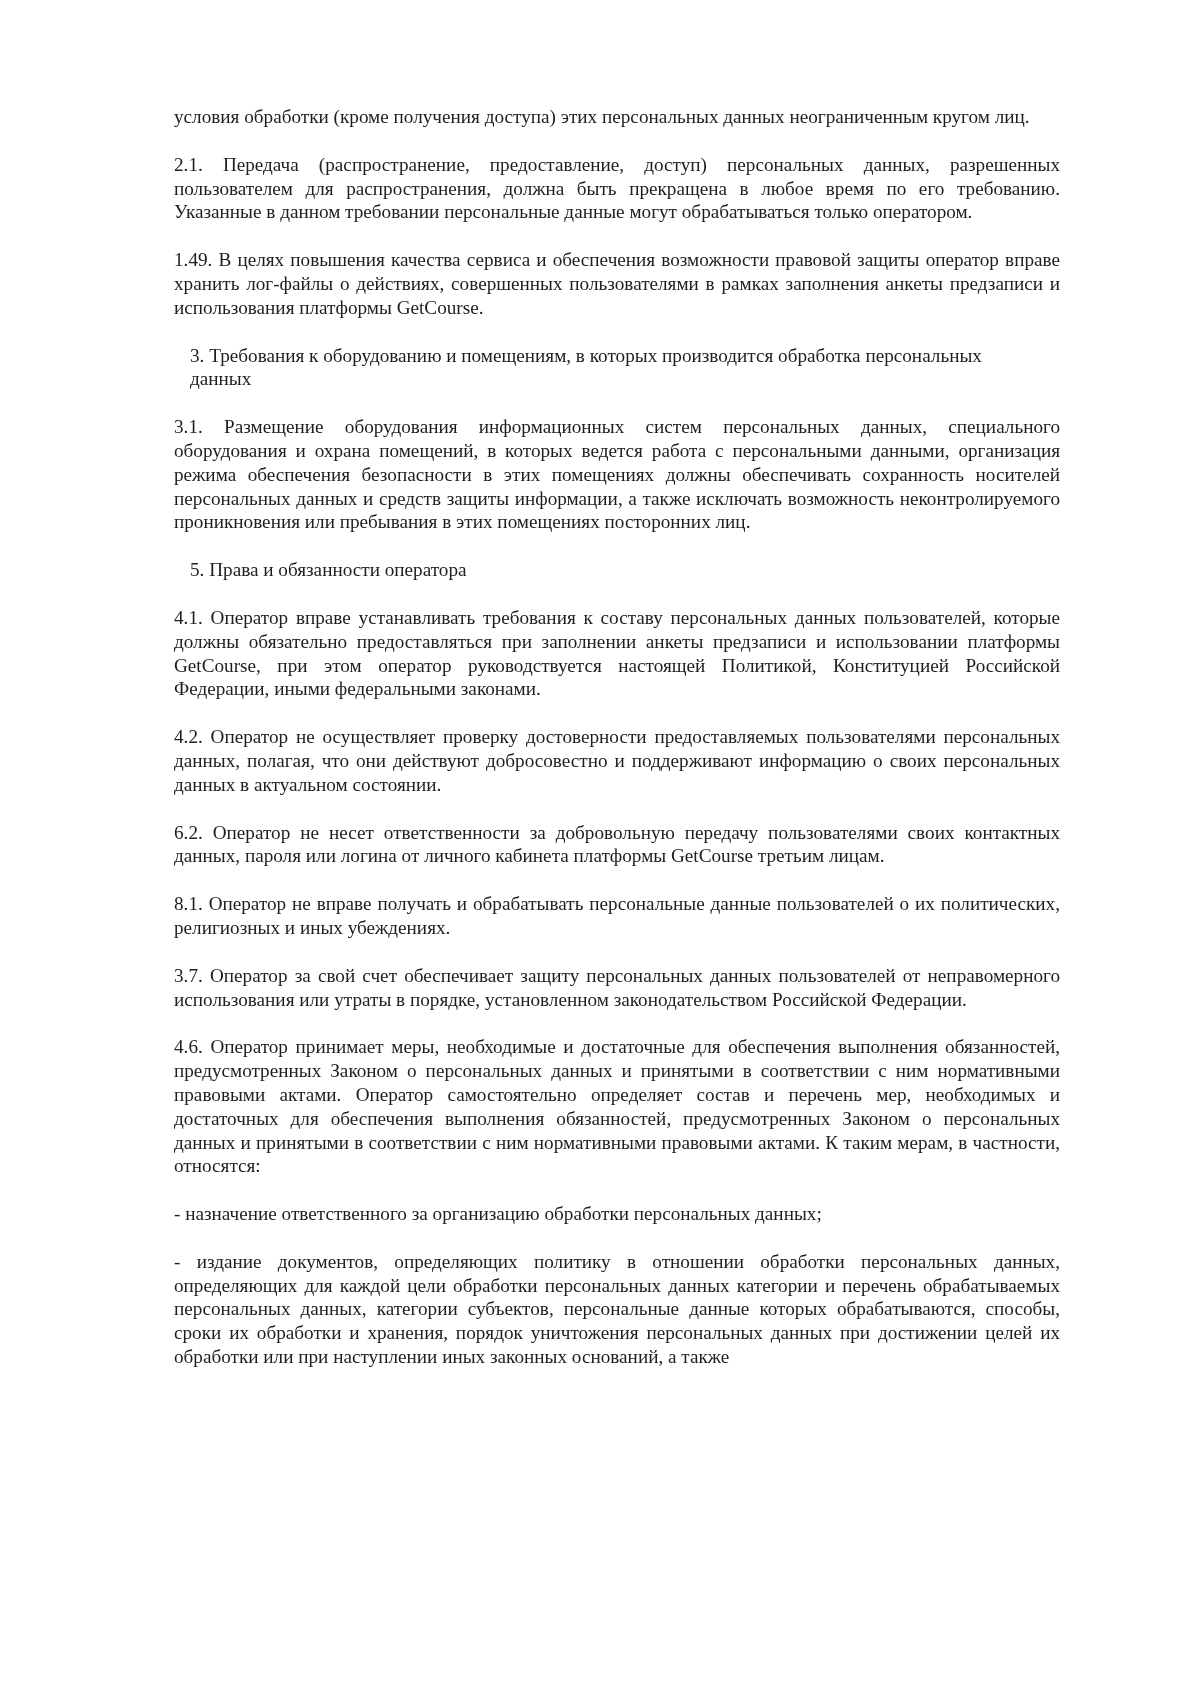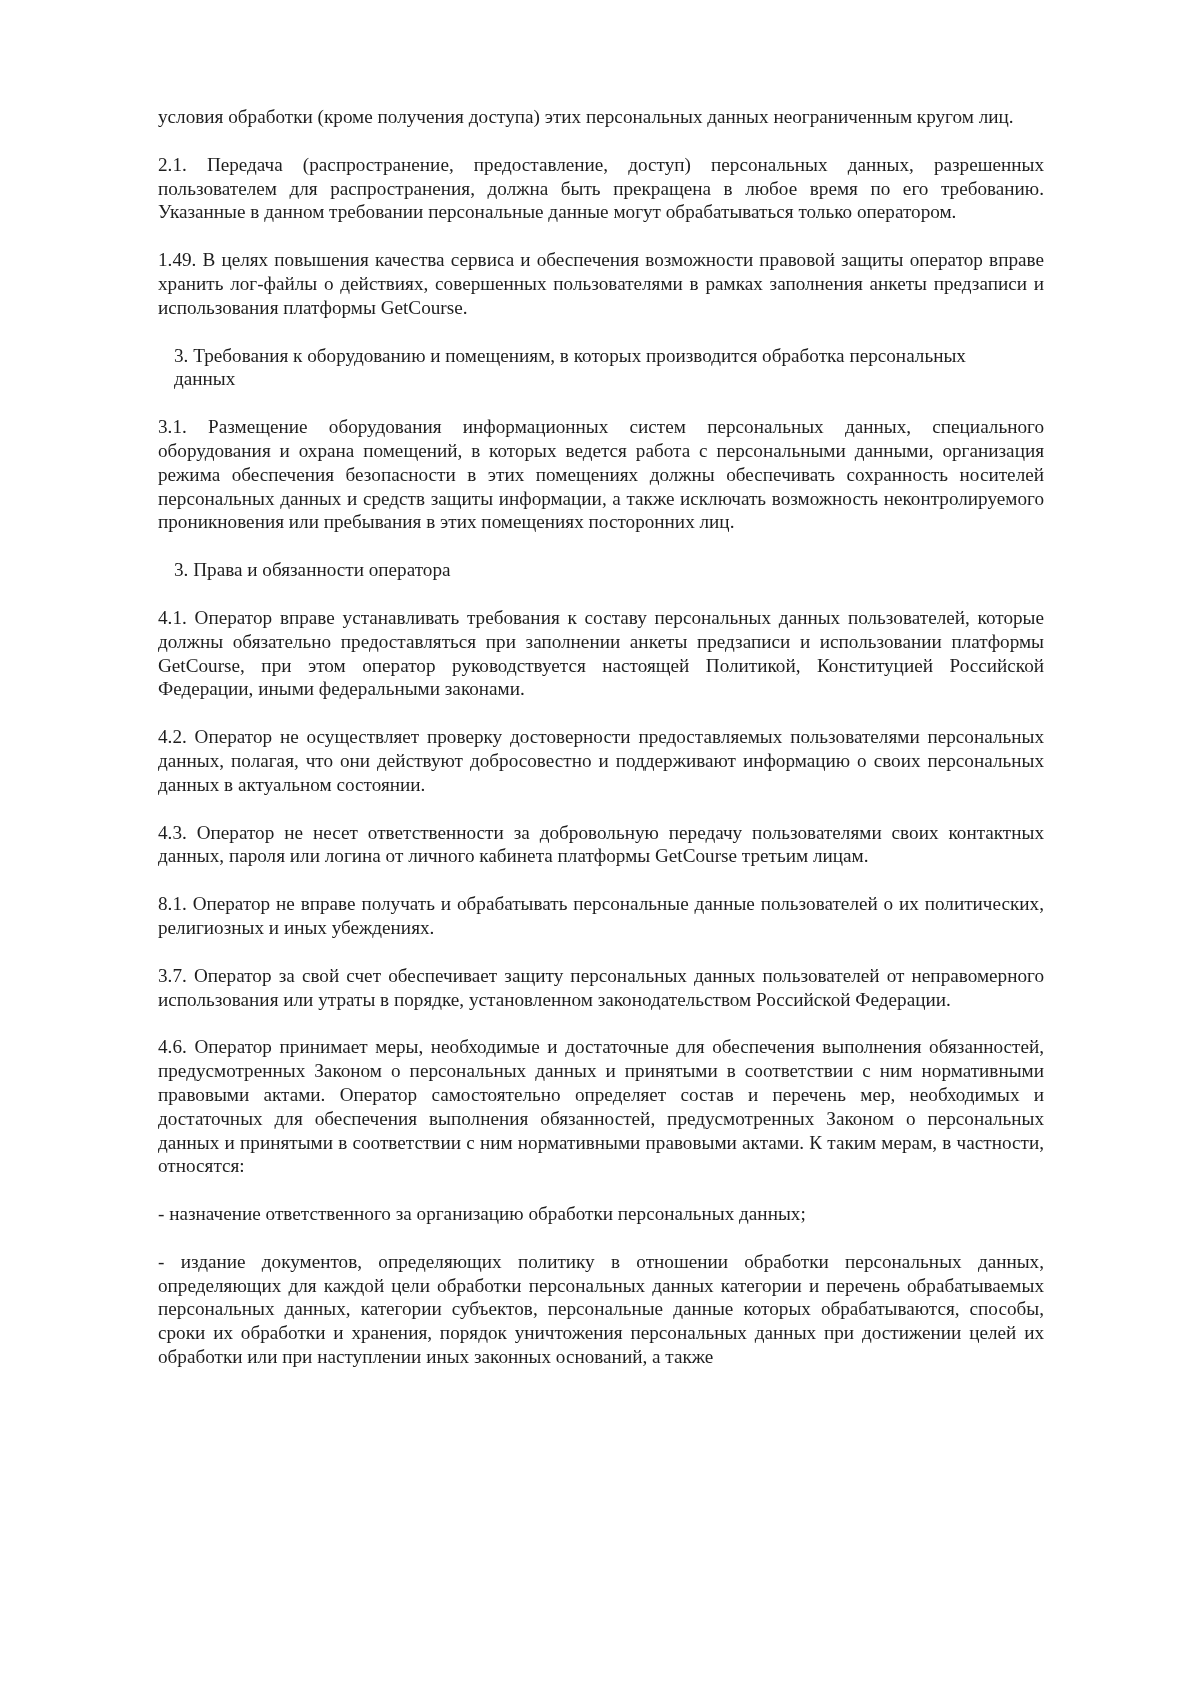--- a/index.html
+++ b/index.html
@@ -1,19 +1,19 @@
 <!DOCTYPE html>
 <html><head>
   <meta charset="utf-8">
   <style>
     html, body { margin: 0; padding: 0; background: #ffffff; }
     body { width: 1200px; height: 1697px; overflow: hidden; position: relative; }
     .page {
       position: absolute;
-      left: 158px;
+      left: 174px;
       top: 105px;
       width: 886px;
       font-family: "Liberation Serif", "DejaVu Serif", serif;
       font-size: 19.2px;
       line-height: 23.8px;
       color: #1e1e1e;
     }
     .para {
       margin: 0 0 24px 0;
       text-align: justify;
@@ -27,22 +27,22 @@
   </style>
 </head>
 <body>
 
 <div class="page">
   <p class="para">условия обработки (кроме получения доступа) этих персональных данных неограниченным кругом лиц.</p>
   <p class="para">2.1. Передача (распространение, предоставление, доступ) персональных данных, разрешенных пользователем для распространения, должна быть прекращена в любое время по его требованию. Указанные в данном требовании персональные данные могут обрабатываться только оператором.</p>
   <p class="para">1.49. В целях повышения качества сервиса и обеспечения возможности правовой защиты оператор вправе хранить лог-файлы о действиях, совершенных пользователями в рамках заполнения анкеты предзаписи и использования платформы GetCourse.</p>
   <p class="heading">3. Требования к оборудованию и помещениям, в которых производится обработка персональных данных</p>
   <p class="para">3.1. Размещение оборудования информационных систем персональных данных, специального оборудования и охрана помещений, в которых ведется работа с персональными данными, организация режима обеспечения безопасности в этих помещениях должны обеспечивать сохранность носителей персональных данных и средств защиты информации, а также исключать возможность неконтролируемого проникновения или пребывания в этих помещениях посторонних лиц.</p>
-  <p class="heading">3. Права и обязанности оператора</p>
+  <p class="heading">5. Права и обязанности оператора</p>
   <p class="para">4.1. Оператор вправе устанавливать требования к составу персональных данных пользователей, которые должны обязательно предоставляться при заполнении анкеты предзаписи и использовании платформы GetCourse, при этом оператор руководствуется настоящей Политикой, Конституцией Российской Федерации, иными федеральными законами.</p>
   <p class="para">4.2. Оператор не осуществляет проверку достоверности предоставляемых пользователями персональных данных, полагая, что они действуют добросовестно и поддерживают информацию о своих персональных данных в актуальном состоянии.</p>
-  <p class="para">4.3. Оператор не несет ответственности за добровольную передачу пользователями своих контактных данных, пароля или логина от личного кабинета платформы GetCourse третьим лицам.</p>
+  <p class="para">6.2. Оператор не несет ответственности за добровольную передачу пользователями своих контактных данных, пароля или логина от личного кабинета платформы GetCourse третьим лицам.</p>
   <p class="para">8.1. Оператор не вправе получать и обрабатывать персональные данные пользователей о их политических, религиозных и иных убеждениях.</p>
   <p class="para">3.7. Оператор за свой счет обеспечивает защиту персональных данных пользователей от неправомерного использования или утраты в порядке, установленном законодательством Российской Федерации.</p>
   <p class="para">4.6. Оператор принимает меры, необходимые и достаточные для обеспечения выполнения обязанностей, предусмотренных Законом о персональных данных и принятыми в соответствии с ним нормативными правовыми актами. Оператор самостоятельно определяет состав и перечень мер, необходимых и достаточных для обеспечения выполнения обязанностей, предусмотренных Законом о персональных данных и принятыми в соответствии с ним нормативными правовыми актами. К таким мерам, в частности, относятся:</p>
   <p class="para">- назначение ответственного за организацию обработки персональных данных;</p>
   <p class="para">- издание документов, определяющих политику в отношении обработки персональных данных, определяющих для каждой цели обработки персональных данных категории и перечень обрабатываемых персональных данных, категории субъектов, персональные данные которых обрабатываются, способы, сроки их обработки и хранения, порядок уничтожения персональных данных при достижении целей их обработки или при наступлении иных законных оснований, а также</p>
 </div>
 
 </body></html>

